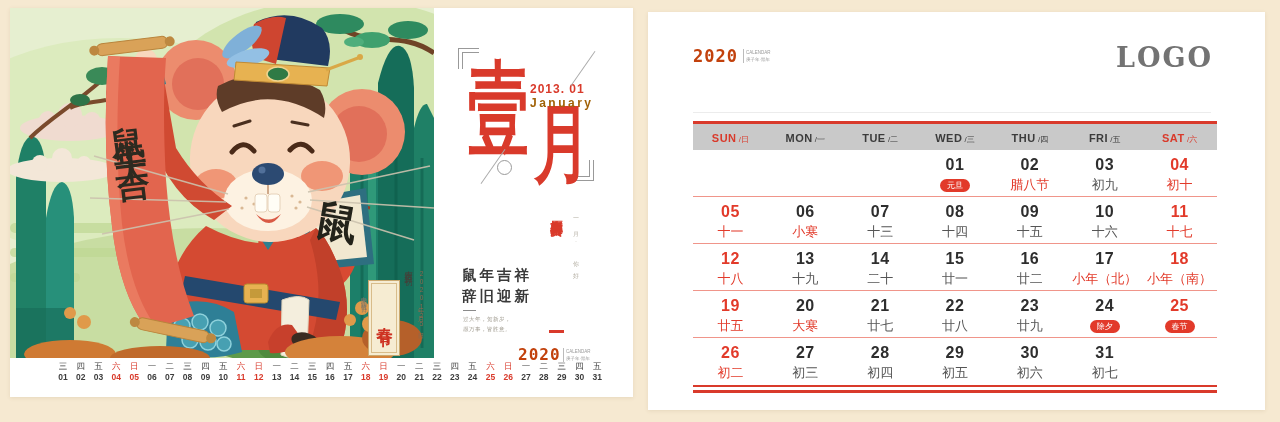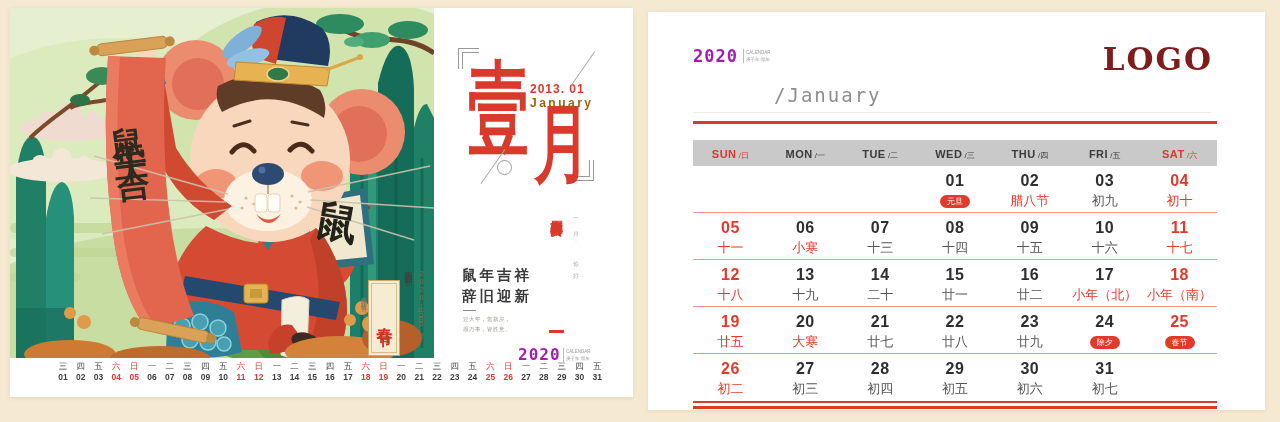--- a/index.html
+++ b/index.html
@@ -49,45 +49,45 @@
   .deco-circle{position:absolute;left:487px;top:152px;width:13px;height:13px;border:1.5px solid #9a9a9a;border-radius:50%;}
   .motto{position:absolute;left:540px;top:202px;writing-mode:vertical-rl;text-orientation:upright;
       font-size:12.5px;font-weight:bold;color:#d93a2b;letter-spacing:.5px;line-height:1;}
   .motto-line{position:absolute;left:539px;top:322px;width:15px;height:2.5px;background:#d93a2b;}
   .motto-note{position:absolute;left:561px;top:206px;writing-mode:vertical-rl;text-orientation:upright;
       font-size:6px;color:#b3aea2;letter-spacing:3px;}
   .greet1{position:absolute;left:452px;top:258px;font-size:14.5px;font-weight:bold;color:#3a3a3a;letter-spacing:3px;}
   .greet2{position:absolute;left:452px;top:279px;font-size:14.5px;font-weight:bold;color:#3a3a3a;letter-spacing:3px;}
   .greet-divider{position:absolute;left:453px;top:302px;width:13px;height:1px;background:#8a8a8a;}
   .greet-note{position:absolute;left:453px;top:307px;font-size:5.5px;color:#9b968a;line-height:1.8;letter-spacing:.5px;}
-  .year-gray{font-family:"DejaVu Sans Mono",monospace;font-weight:bold;color:#a21caf;letter-spacing:1px;}
+  .year-gray{font-family:"DejaVu Sans Mono",monospace;font-weight:bold;color:#c2410c;letter-spacing:1px;}
   .cover-year{position:absolute;left:508px;top:337px;font-size:16px;}
   .year-note{position:absolute;font-size:4.5px;color:#9a9a9a;line-height:1.6;border-left:1px solid #bbb;padding-left:2px;}
   .cover-year-note{left:553px;top:340px;}
 
   
   .mini-strip{position:absolute;left:44px;top:354px;width:552px;display:flex;}
   .mini-day{flex:1;text-align:center;color:#3d3d3d;}
   .mini-day.red{color:#d93a2b;}
   .mini-w{font-size:8.5px;line-height:1;}
   .mini-d{font-size:8.5px;font-weight:bold;margin-top:2.5px;line-height:1;}
 
   
   .rp-year{left:45px;top:34px;position:absolute;font-size:17px;}
   .rp-year-note{left:95px;top:37px;}
   .month-cn{position:absolute;left:44px;top:54px;font-size:35px;font-weight:bold;color:#e0251c;
       letter-spacing:2px;line-height:1;}
   .month-en{position:absolute;left:126px;top:72px;font-size:19px;color:#8d8d8d;
       font-family:"DejaVu Sans Mono",monospace;letter-spacing:2px;}
   .hairline{position:absolute;left:45px;top:100px;width:518px;height:1px;background:#ececec;}
   .logo{position:absolute;right:52px;top:32px;font-family:"DejaVu Serif",serif;font-weight:bold;
-      font-size:31px;color:#7f1d1d;letter-spacing:2px;line-height:1;}
+      font-size:27px;color:#737373;letter-spacing:2px;line-height:1;}
   .grid{position:absolute;left:45px;top:109px;width:524px;}
   .grid-topline{height:3px;background:#d93a2b;}
-  .dow-row{display:flex;background:#c9c9c9;height:26px;align-items:center;margin-top:16px;}
+  .dow-row{display:flex;background:#c9c9c9;height:26px;align-items:center;}
   .dow{flex:1;text-align:center;color:#3b3b3b;white-space:nowrap;}
   .dow.red{color:#d93a2b;}
   .dow-en{font-size:11px;font-weight:bold;letter-spacing:.5px;}
   .dow-cn{font-size:8px;}
   .week-row{display:flex;height:47px;border-bottom:1px solid #f0958a;padding-top:6px;box-sizing:border-box;}
   .week-row:last-child{border-bottom:none;}
   .cell{flex:1;text-align:center;}
   .num{font-size:16px;font-weight:bold;color:#2e2e2e;line-height:1.1;letter-spacing:.5px;}
   .num.red{color:#e23a2a;}
   .lunar{font-size:13px;color:#555;margin-top:2px;white-space:nowrap;}
@@ -414,21 +414,20 @@
       </div>
     </div>
 </div>
 
 <div class="card card-right">
   <div class="rp-year year-gray">2020</div>
   <div class="year-note rp-year-note">
     <div>CALENDAR</div>
     <div>庚子年·鼠年</div>
   </div>
-  <div class="month-en">/January</div>
   <div class="logo">LOGO</div>
   <div class="hairline"></div>
 
   <div class="grid">
     <div class="grid-topline"></div>
     <div class="dow-row">
         <div class="dow red"><span class="dow-en">SUN</span><span class="dow-cn"> /日</span></div>
         <div class="dow"><span class="dow-en">MON</span><span class="dow-cn"> /一</span></div>
         <div class="dow"><span class="dow-en">TUE</span><span class="dow-cn"> /二</span></div>
         <div class="dow"><span class="dow-en">WED</span><span class="dow-cn"> /三</span></div>

